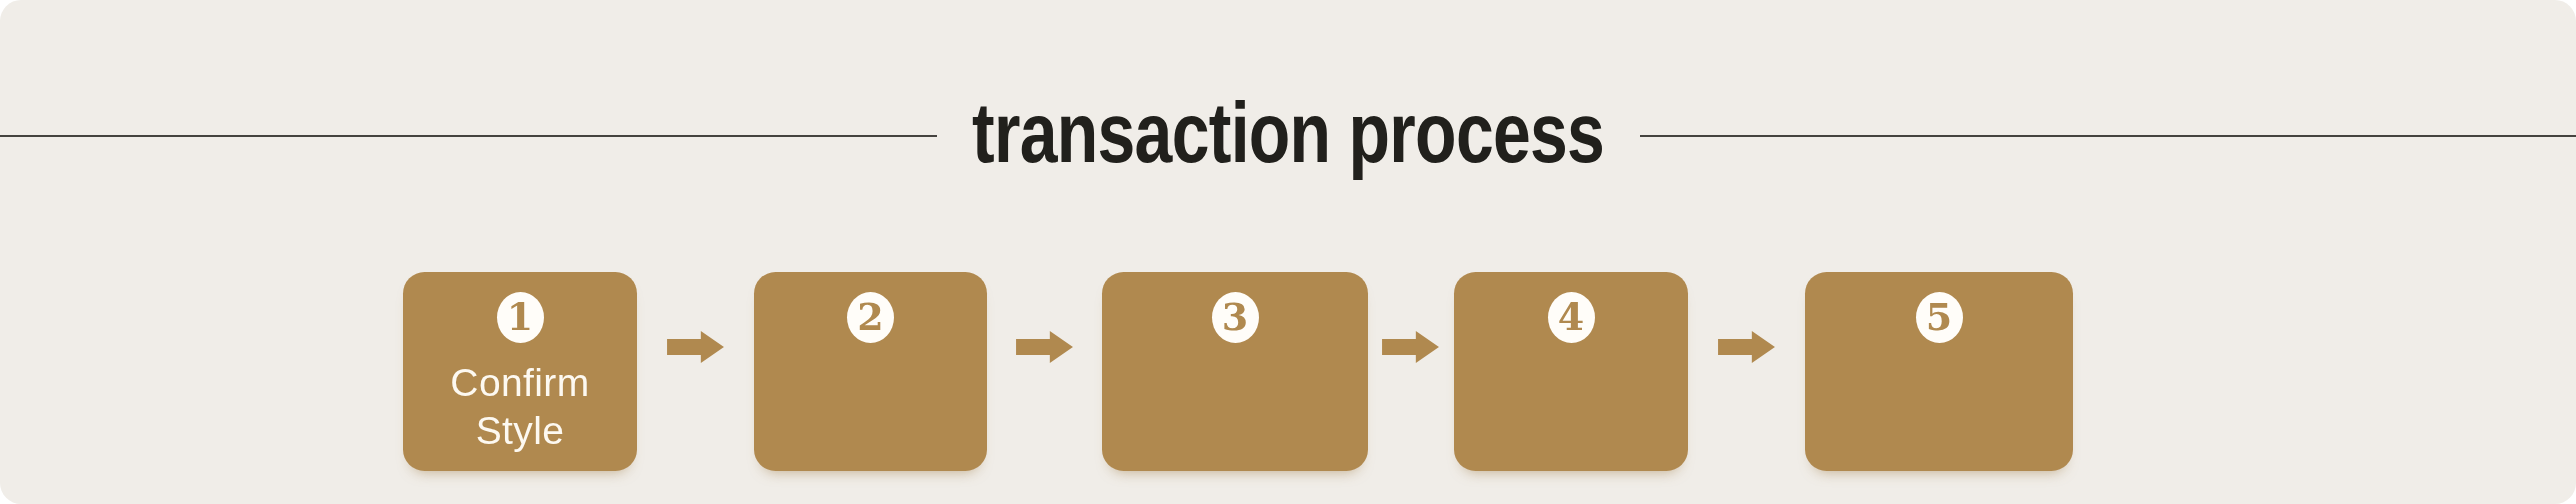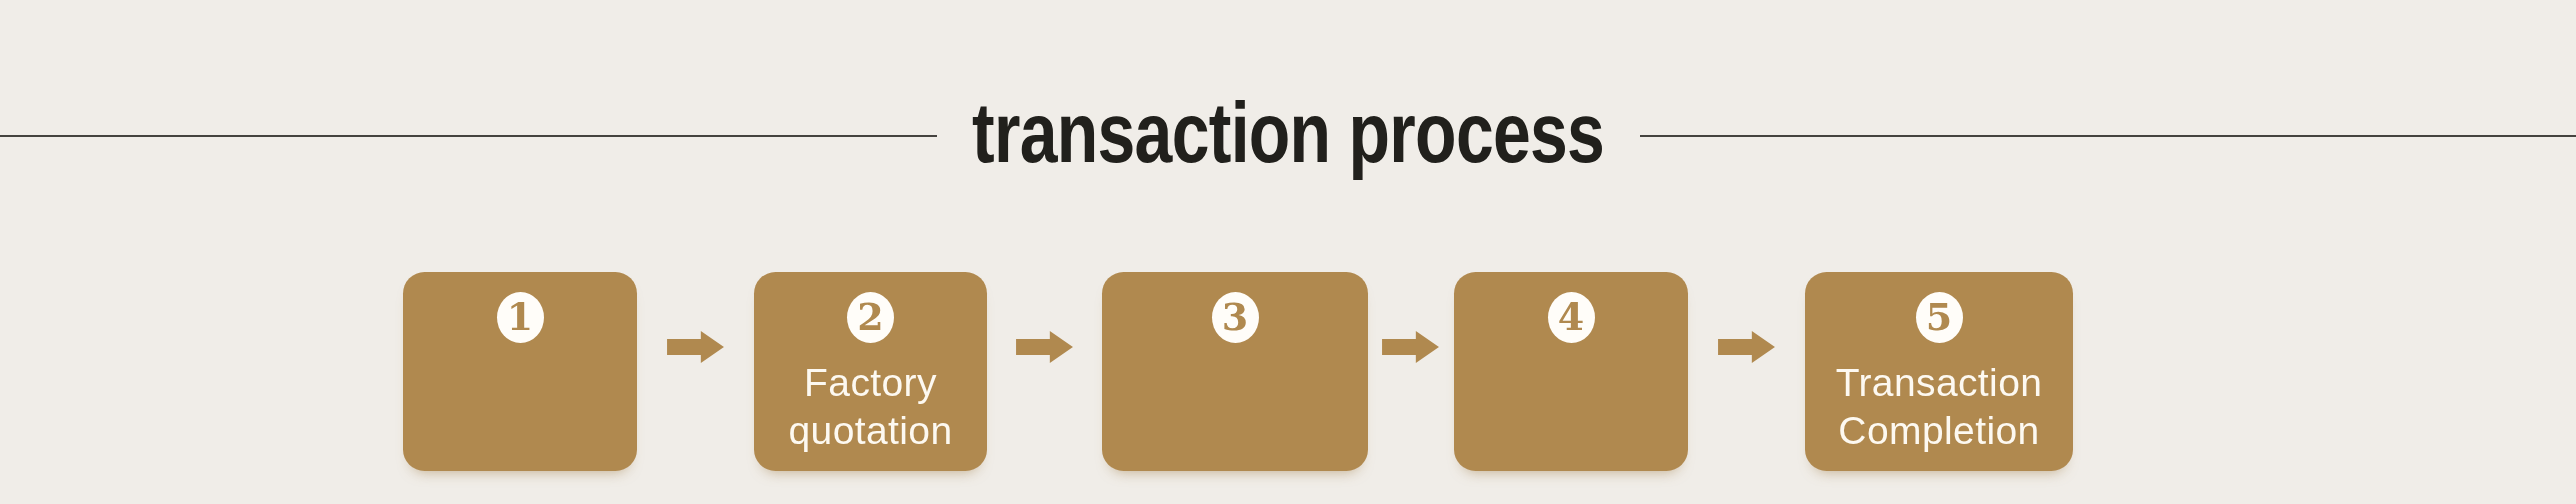--- a/index.html
+++ b/index.html
@@ -2,20 +2,21 @@
 <html style="font-size:14.3px"><head>
 <meta charset="utf-8">
 <style>
   html,body{margin:0;padding:0;}
   body{font-family:"Liberation Sans",sans-serif;}
   .canvas{
     position:relative;
     width:2576px;height:504px;
     background:#f0ede8;
     overflow:hidden;
+    border-radius:21px;
   }
   
   .rule{
     position:absolute;top:135px;height:1.8px;
     background:#45433f;
   }
   .rule-left{left:0;width:937px;}
   .rule-right{left:1640px;width:936px;}
   
   .title-row{
@@ -81,32 +82,32 @@
 
   <div class="rule rule-left"></div>
   <div class="rule rule-right"></div>
 
   <div class="title-row">
     <span class="title-text">transaction process</span>
   </div>
 
   <div class="step s1">
     <div class="num-badge">1</div>
+    <div class="step-label">Confirm
+Style</div>
   </div>
 
   <div class="arrow a1">
     <svg viewBox="0 0 64 36" xmlns="http://www.w3.org/2000/svg" aria-hidden="true">
       <polygon points="0,9 38,9 38,0 64,18 38,36 38,27 0,27" fill="#b0894f"></polygon>
     </svg>
   </div>
 
   <div class="step s2">
     <div class="num-badge">2</div>
-    <div class="step-label">Factory
-quotation</div>
   </div>
 
   <div class="arrow a2">
     <svg viewBox="0 0 64 36" xmlns="http://www.w3.org/2000/svg" aria-hidden="true">
       <polygon points="0,9 38,9 38,0 64,18 38,36 38,27 0,27" fill="#b0894f"></polygon>
     </svg>
   </div>
 
   <div class="step s3">
     <div class="num-badge">3</div>
@@ -123,18 +124,16 @@
   </div>
 
   <div class="arrow a4">
     <svg viewBox="0 0 64 36" xmlns="http://www.w3.org/2000/svg" aria-hidden="true">
       <polygon points="0,9 38,9 38,0 64,18 38,36 38,27 0,27" fill="#b0894f"></polygon>
     </svg>
   </div>
 
   <div class="step s5">
     <div class="num-badge">5</div>
-    <div class="step-label">Transaction
-Completion</div>
   </div>
 
 </div>
 
 
 </body></html>

